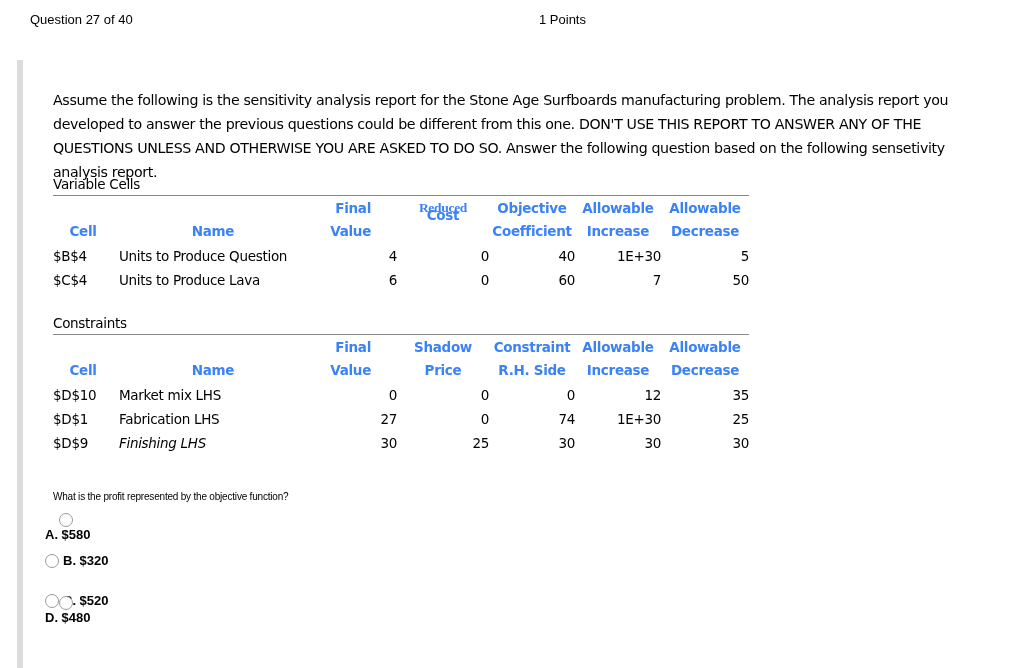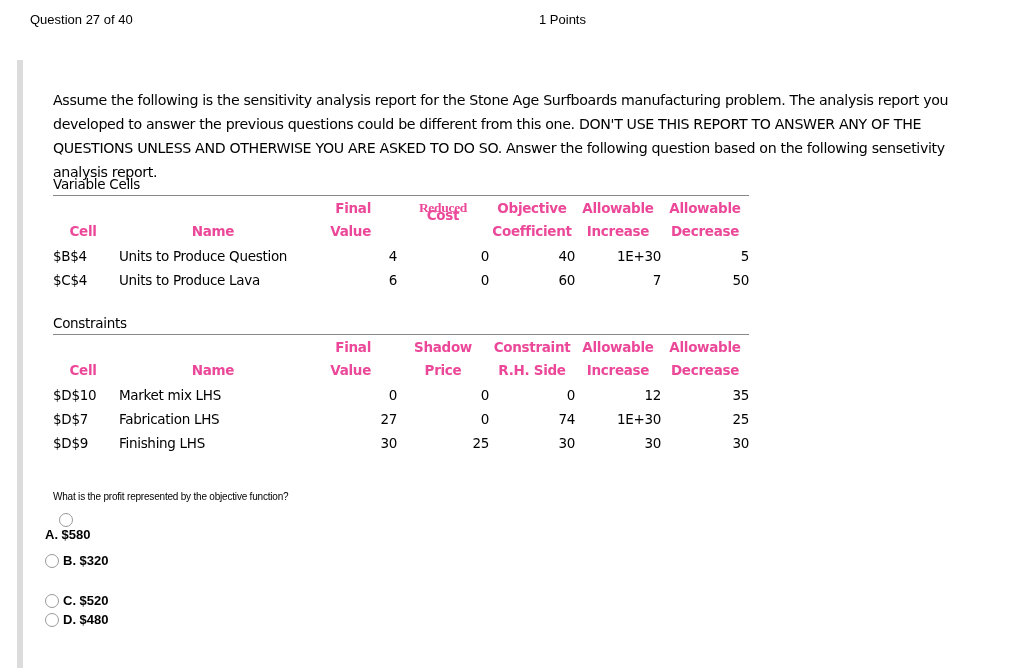--- a/index.html
+++ b/index.html
@@ -6,21 +6,21 @@
     body { width: 1024px; height: 668px; position: relative; overflow: hidden; font-family: "Liberation Sans", sans-serif; color: #000; }
     .topbar { position: absolute; top: 0; left: 12px; width: 1024px; height: 40px; text-align: center; }
     .qnum { position: absolute; left: 18px; top: 12px; font-size: 13px; }
     .points { position: absolute; left: 527px; top: 12px; font-size: 13px; }
     .leftbar { position: absolute; left: 17px; top: 60px; width: 6px; height: 608px; background: #dcdcdc; }
     .content { position: absolute; left: 53px; top: 88px; width: 920px; font-family: "DejaVu Sans", sans-serif; }
     .intro { font-size: 14.2px; line-height: 24px; letter-spacing: -0.35px; margin: 0; }
     .section-title { position: absolute; left: 53px; font-family: "DejaVu Sans", sans-serif; font-size: 13.5px; letter-spacing: -0.3px; }
     .rule { position: absolute; left: 53px; width: 696px; height: 1px; background: #888; }
     .tbl { position: absolute; left: 53px; font-family: "DejaVu Sans", sans-serif; font-size: 13.5px; letter-spacing: -0.3px; }
-    .th { position: absolute; color: #ec4899; font-weight: bold; white-space: nowrap; }
+    .th { position: absolute; color: #3b82f6; font-weight: bold; white-space: nowrap; }
     .td { position: absolute; white-space: nowrap; }
     .r { text-align: right; }
     .c { text-align: center; }
     .question { position: absolute; left: 53px; top: 455px; font-size: 10px; letter-spacing: -0.2px; margin-top: 36px; }
     .option { position: absolute; left: 45px; display: flex; align-items: center; cursor: pointer; }
     .radio { width: 14px; height: 14px; border: 1px solid #9a9a9a; border-radius: 50%; box-sizing: border-box; background: #fff; margin-right: 4px; }
     .opt-label { font-size: 13px; font-weight: bold; }
   </style>
 </head>
 <body>
@@ -91,30 +91,30 @@
   <span class="th c" style="left:614px;top:23px;width:76px;">Decrease</span>
 
   <span class="td" style="left:0;top:48px;">$D$10</span>
   <span class="td" style="left:66px;top:48px;">Market mix LHS</span>
   <span class="td r" style="left:290px;top:48px;width:54px;">0</span>
   <span class="td r" style="left:380px;top:48px;width:56px;">0</span>
   <span class="td r" style="left:460px;top:48px;width:62px;">0</span>
   <span class="td r" style="left:540px;top:48px;width:68px;">12</span>
   <span class="td r" style="left:640px;top:48px;width:56px;">35</span>
 
-  <span class="td" style="left:0;top:72px;">$D$7</span>
+  <span class="td" style="left:0;top:72px;">$D$1</span>
   <span class="td" style="left:66px;top:72px;">Fabrication LHS</span>
   <span class="td r" style="left:290px;top:72px;width:54px;">27</span>
   <span class="td r" style="left:380px;top:72px;width:56px;">0</span>
   <span class="td r" style="left:460px;top:72px;width:62px;">74</span>
   <span class="td r" style="left:540px;top:72px;width:68px;">1E+30</span>
   <span class="td r" style="left:640px;top:72px;width:56px;">25</span>
 
   <span class="td" style="left:0;top:96px;">$D$9</span>
-  <span class="td" style="left:66px;top:96px;">Finishing LHS</span>
+  <span class="td" style="left:66px;top:96px;font-style:italic;">Finishing LHS</span>
   <span class="td r" style="left:290px;top:96px;width:54px;">30</span>
   <span class="td r" style="left:380px;top:96px;width:56px;">25</span>
   <span class="td r" style="left:460px;top:96px;width:62px;">30</span>
   <span class="td r" style="left:540px;top:96px;width:68px;">30</span>
   <span class="td r" style="left:640px;top:96px;width:56px;">30</span>
 </div>
 
 <div class="question">What is the profit represented by the objective function?</div>
 
 <div class="option" style="top:513px;flex-direction:column;">
@@ -122,16 +122,16 @@
   <span class="opt-label">A. $580</span>
 </div>
 <div class="option" style="top:553px;">
   <span class="radio"></span>
   <span class="opt-label">B. $320</span>
 </div>
 <div class="option" style="top:593px;justify-content:flex-end;">
   <span class="radio"></span>
   <span class="opt-label">C. $520</span>
 </div>
-<div class="option" style="top:612px;">
+<div class="option" style="top:596px;flex-direction:column;">
   <span class="radio"></span>
   <span class="opt-label">D. $480</span>
 </div>
 
 </body></html>

